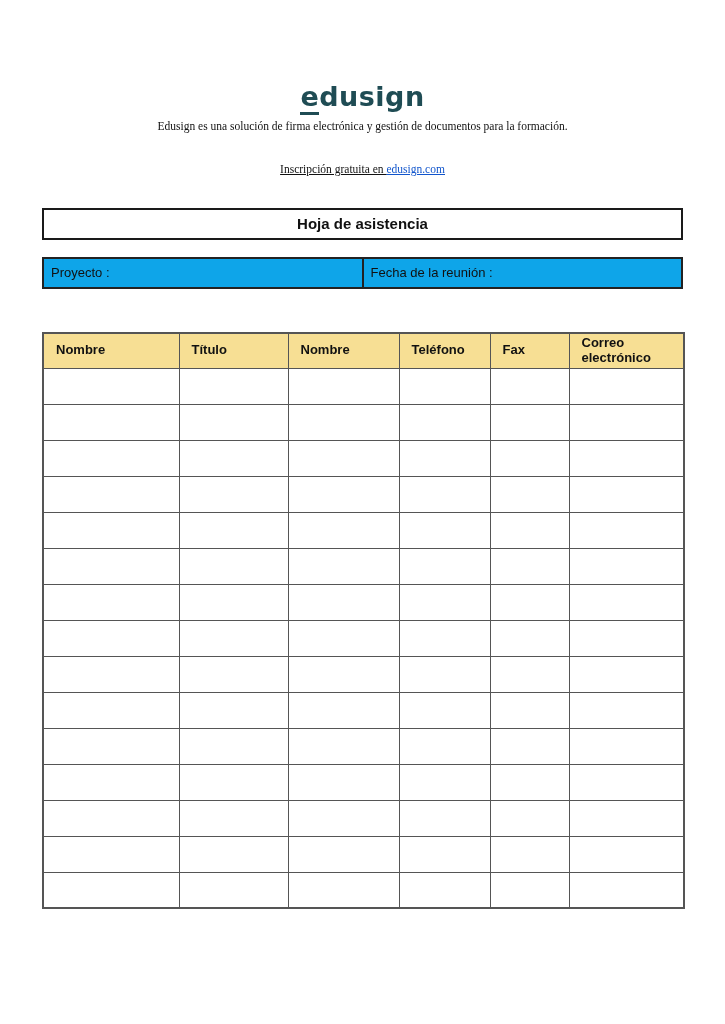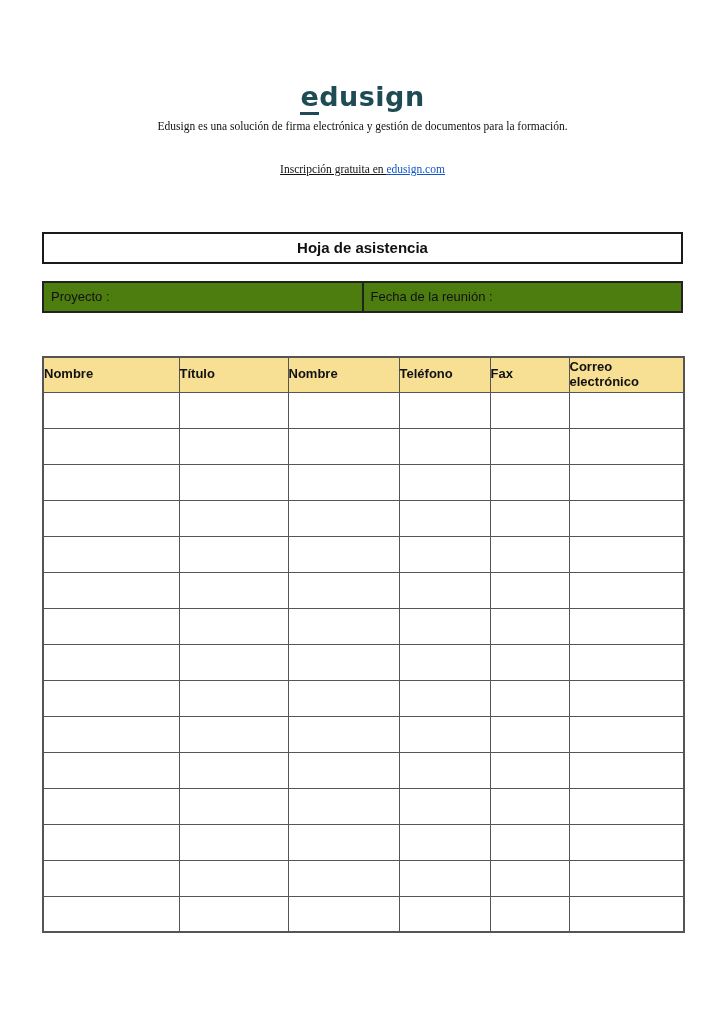--- a/index.html
+++ b/index.html
@@ -47,21 +47,21 @@
     text-decoration: underline;
   }
   .signup-line a.link {
     color: #1155cc;
     text-decoration: underline;
     cursor: pointer;
   }
 
   
   .title-box {
-    margin-top: 56px;
+    margin-top: 32px;
     height: 32px;
     border: 2px solid #1a1a1a;
     display: flex;
     align-items: center;
     justify-content: center;
   }
   .title-box .title-text {
     font-size: 15px;
     font-weight: bold;
     color: #111;
@@ -74,40 +74,40 @@
     border-collapse: collapse;
     table-layout: fixed;
   }
   table.info-table td {
     border: 2px solid #222;
     height: 30px;
     font-size: 13px;
     color: #111;
     padding: 4px 7px;
     vertical-align: middle;
-    background: #4d7c0f;
+    background: #0ea5e9;
   }
 
   
   table.attendance-table {
     margin-top: 43px;
     width: 641px;
     border-collapse: collapse;
     table-layout: fixed;
     border: 2px solid #555;
   }
   table.attendance-table th {
     background: #f7df94;
     border: 1px solid #555;
     height: 33px;
     font-size: 13px;
     font-weight: bold;
     color: #111;
     text-align: left;
-    padding: 2px 0;
+    padding: 2px 12px;
     vertical-align: middle;
     line-height: 1.15;
   }
   table.attendance-table td {
     border: 1px solid #555;
     height: 36px;
     background: #fff;
   }
   col.c0 { width: 136px; }
   col.c1 { width: 109px; }

